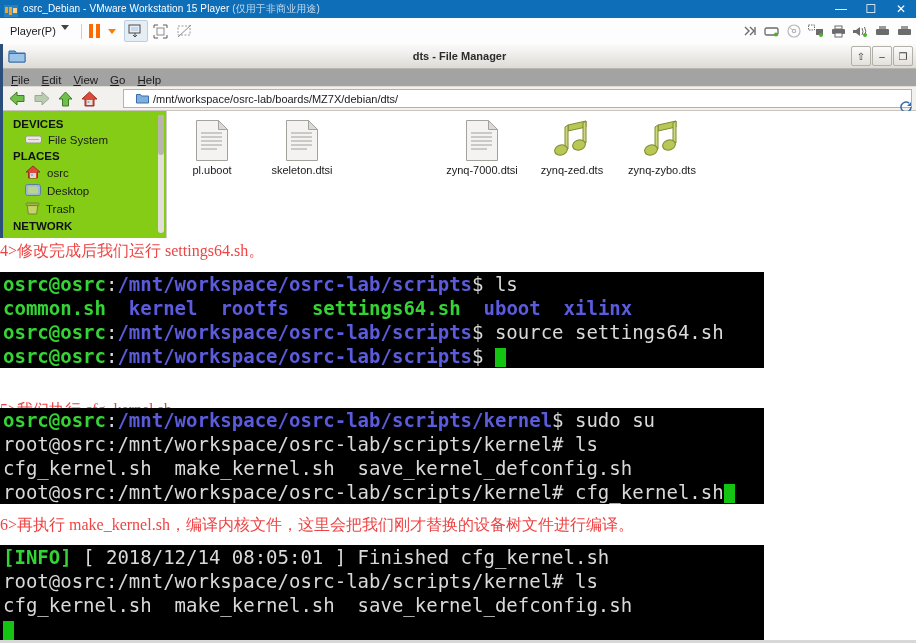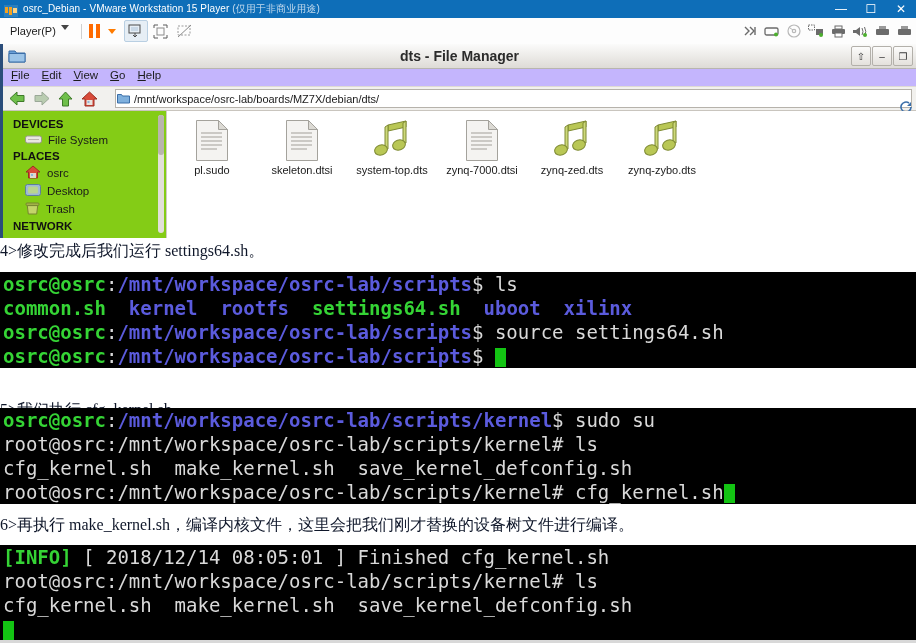--- a/index.html
+++ b/index.html
@@ -26,46 +26,46 @@
   .pausebars i{display:block;width:4px;height:14px;background:#ff6a00;}
   .tb-ico{width:22px;height:20px;display:flex;align-items:center;justify-content:center;margin-right:2px;}
   .tb-ico.active{background:#e6eef5;border:1px solid #b9cfe2;border-radius:2px;}
   .tb-right{position:absolute;right:2px;top:0;height:26px;display:flex;align-items:center;gap:6px;padding-right:2px;}
   .tb-right .dev{width:16px;height:16px;display:flex;align-items:center;justify-content:center;position:relative;}
 
   
   .fm{position:absolute;left:0;top:44px;width:916px;height:194px;background:#ffffff;border-left:3px solid #2a4d7a;box-sizing:border-box;overflow:hidden;}
   .fm-titlebar{height:24px;background:linear-gradient(#fbfbfa,#dedbd6);border-bottom:1px solid #b8b5af;display:flex;align-items:center;position:relative;}
   .fm-folder{margin-left:5px;width:18px;height:16px;flex:none;}
-  .fm-title{position:absolute;left:0;right:0;text-align:center;font-size:14px;font-weight:bold;color:#2b2b2b;pointer-events:none;}
+  .fm-title{position:absolute;left:0;right:0;text-align:center;font-size:11px;font-weight:bold;color:#2b2b2b;pointer-events:none;}
   .fm-tbtns{position:absolute;right:3px;top:2px;display:flex;gap:1px;}
   .fm-tbtn{width:18px;height:18px;display:flex;align-items:center;justify-content:center;font-size:10px;color:#3b3b3b;background:linear-gradient(#fcfcfb,#e4e1dc);border:1px solid #b3b0aa;border-radius:2px;}
-  .fm-menubar{height:17px;background:#c4b5fd;border-bottom:1px solid #dedad4;display:flex;align-items:flex-start;padding-left:8px;gap:12px;}
+  .fm-menubar{height:17px;background:#a3a3a3;border-bottom:1px solid #dedad4;display:flex;align-items:flex-end;padding-left:8px;gap:12px;}
   .fm-menubar span{font-size:11.5px;color:#1c1c1c;}
   .fm-menubar span u{text-decoration:underline;}
   .fm-pathbar{height:23px;background:#f2f1ee;border-bottom:1px solid #c9c5be;display:flex;align-items:center;padding:0 4px;gap:4px;position:relative;}
   .navbtn{width:20px;height:20px;display:flex;align-items:center;justify-content:center;}
-  .pathentry{flex:1;height:17px;background:#ffffff;border:1px solid #b6b2ab;display:flex;align-items:center;gap:4px;padding:0 1px;margin-left:12px;}
+  .pathentry{flex:1;height:17px;background:#ffffff;border:1px solid #b6b2ab;display:flex;align-items:center;gap:4px;padding:0 12px;margin-left:20px;}
   .pathentry .ptxt{font-size:11px;color:#1a1a1a;white-space:nowrap;}
   .fm-body{display:flex;height:128px;background:#ffffff;}
   .fm-side{width:164px;background:#84cc16;border-right:1px solid #cfcbc4;position:relative;padding-top:5px;box-sizing:border-box;}
   .side-head{font-size:11.5px;font-weight:bold;color:#111;padding:2px 0 2px 10px;}
   .side-item{display:flex;align-items:center;gap:6px;padding:1px 0 1px 22px;font-size:11.5px;color:#1a1a1a;}
   .side-scroll{position:absolute;right:2px;top:4px;width:6px;height:118px;background:#e2dfd9;border-radius:3px;}
   .side-scroll i{display:block;width:6px;height:40px;background:#b9b5ad;border-radius:3px;}
   .fm-files{flex:1;background:#ffffff;position:relative;}
   .fileitem{position:absolute;top:6px;width:90px;text-align:center;}
   .fileitem .ic{height:44px;display:flex;align-items:flex-end;justify-content:center;}
   .fileitem .nm{font-size:11px;color:#1a1a1a;margin-top:3px;white-space:nowrap;}
 
   
-  .prose{position:absolute;left:0;font-family:"Liberation Serif",serif;font-size:16px;color:#0f172a;white-space:nowrap;}
+  .prose{position:absolute;left:0;font-family:"Liberation Serif",serif;font-size:16px;color:#ef4444;white-space:nowrap;}
 
   
-  .term{position:absolute;left:0;width:916px;background:#000000;overflow:hidden;box-sizing:border-box;}
+  .term{position:absolute;left:0;width:764px;background:#000000;overflow:hidden;box-sizing:border-box;}
   .term .ln{font-family:"DejaVu Sans Mono","Liberation Mono",monospace;font-size:19px;line-height:24px;height:24px;white-space:pre;padding-left:3px;color:#d4d4d4;}
   .g{color:#35d435;font-weight:bold;}
   .b{color:#5b5bdd;font-weight:bold;}
   .w{color:#d9d9d9;}
   .cur{display:inline-block;width:11px;height:19px;background:#13c413;vertical-align:-4px;}
   .botstrip{position:absolute;left:0;width:916px;height:3px;background:#d8d8d8;}
 </style>
 </head>
 <body>
 
@@ -295,50 +295,38 @@
               <path d="M23.5 1.5 l9 9 h-9z" fill="#dcdad4" stroke="#a4a29c"></path>
               <g stroke="#b0aea8" stroke-width="1.2">
                 <line x1="6" y1="14" x2="27" y2="14"></line>
                 <line x1="6" y1="18" x2="27" y2="18"></line>
                 <line x1="6" y1="22" x2="27" y2="22"></line>
                 <line x1="6" y1="26" x2="27" y2="26"></line>
                 <line x1="6" y1="30" x2="22" y2="30"></line>
               </g>
             </svg>
         </div>
-        <div class="nm">pl.sudo</div>
+        <div class="nm">pl.uboot</div>
       </div>
       <div class="fileitem" style="left:90px">
         <div class="ic">
           <svg width="34" height="42" viewBox="0 0 34 42">
               <path d="M1.5 1.5 h22 l9 9 v31 h-31z" fill="#f4f3f1" stroke="#a4a29c"></path>
               <path d="M23.5 1.5 l9 9 h-9z" fill="#dcdad4" stroke="#a4a29c"></path>
               <g stroke="#b0aea8" stroke-width="1.2">
                 <line x1="6" y1="14" x2="27" y2="14"></line>
                 <line x1="6" y1="18" x2="27" y2="18"></line>
                 <line x1="6" y1="22" x2="27" y2="22"></line>
                 <line x1="6" y1="26" x2="27" y2="26"></line>
                 <line x1="6" y1="30" x2="22" y2="30"></line>
               </g>
             </svg>
         </div>
         <div class="nm">skeleton.dtsi</div>
       </div>
-      <div class="fileitem" style="left:180px">
-        <div class="ic">
-          <svg width="40" height="42" viewBox="0 0 40 42">
-              <path d="M16 6 L34 2 v6 L16 12z" fill="#b9c755" stroke="#7e8a33"></path>
-              <path d="M16 6 v24 h-3 V8z" fill="#cdd97a" stroke="#7e8a33"></path>
-              <path d="M34 2 v22 h-3 V4z" fill="#cdd97a" stroke="#7e8a33"></path>
-              <ellipse cx="9" cy="31" rx="6.5" ry="5" fill="#b9c755" stroke="#7e8a33" transform="rotate(-18 9 31)"></ellipse>
-              <ellipse cx="27" cy="26" rx="6.5" ry="5" fill="#b9c755" stroke="#7e8a33" transform="rotate(-18 27 26)"></ellipse>
-            </svg>
-        </div>
-        <div class="nm">system-top.dts</div>
-      </div>
       <div class="fileitem" style="left:270px">
         <div class="ic">
           <svg width="34" height="42" viewBox="0 0 34 42">
               <path d="M1.5 1.5 h22 l9 9 v31 h-31z" fill="#f4f3f1" stroke="#a4a29c"></path>
               <path d="M23.5 1.5 l9 9 h-9z" fill="#dcdad4" stroke="#a4a29c"></path>
               <g stroke="#b0aea8" stroke-width="1.2">
                 <line x1="6" y1="14" x2="27" y2="14"></line>
                 <line x1="6" y1="18" x2="27" y2="18"></line>
                 <line x1="6" y1="22" x2="27" y2="22"></line>
                 <line x1="6" y1="26" x2="27" y2="26"></line>

